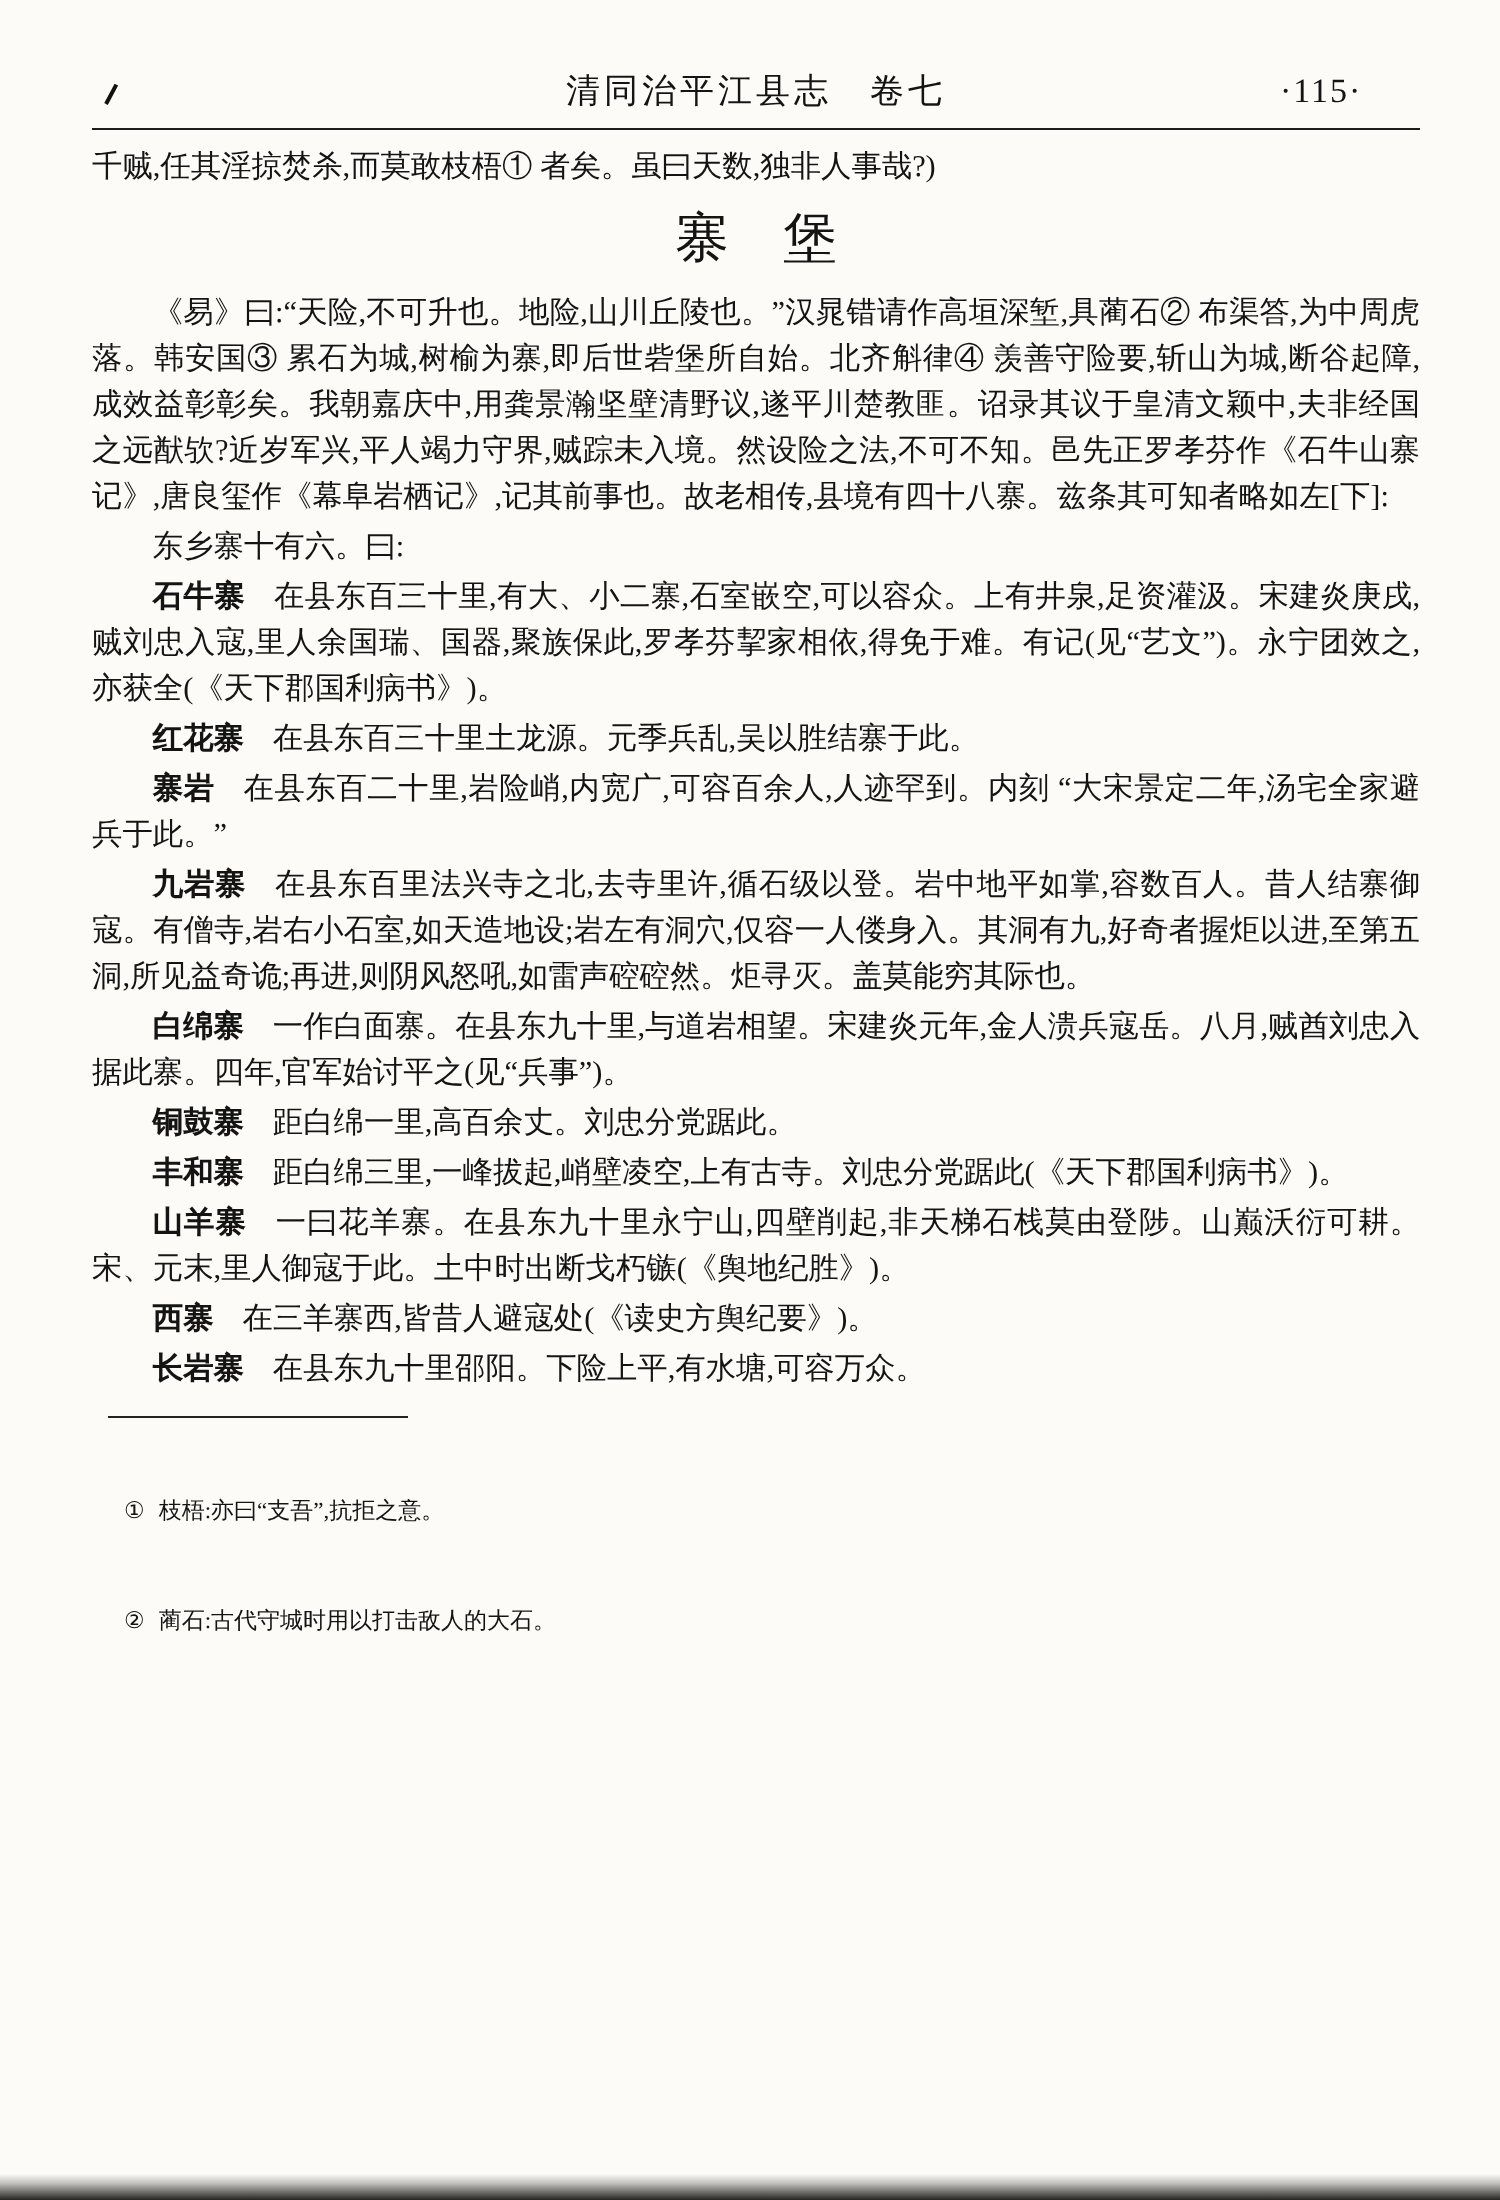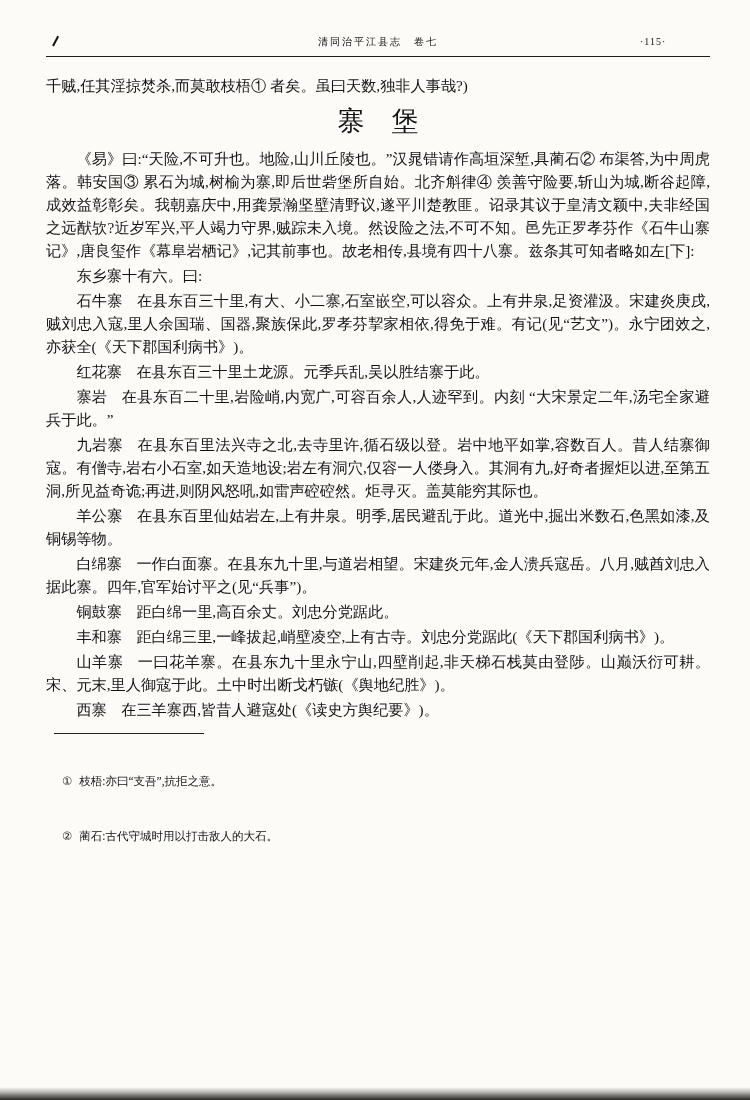--- a/index.html
+++ b/index.html
@@ -8,49 +8,49 @@
     width:750px; height:1100px;
     margin:0 auto;
     background:#fcfbf7;
     box-sizing:border-box;
     padding:34px 40px 0 46px;
     font-family:"Liberation Serif","DejaVu Serif",serif;
     color:#141414;
     overflow:hidden;
   }
   
-  .header { display:flex; align-items:baseline; font-size:10px; }
+  .header { display:flex; align-items:baseline; font-size:17px; }
   .h-left  { width:70px; }
   .scan-mark {
     display:inline-block; width:7px; height:11px;
     border-right:2.2px solid #111; transform:rotate(28deg);
     margin-left:2px;
   }
   .h-center{ flex:1; text-align:center; letter-spacing:2px; }
   .h-right { width:70px; text-align:left; font-weight:normal; letter-spacing:1px; }
   .header-rule { border:0; border-top:1.6px solid #1c1c1c; margin:7px 0 0 0; }
 
   
   .body-text {
-    margin-top:17px;
+    margin-top:7px;
     font-size:15.2px;
     line-height:23px;
     text-align:justify;
   }
   .body-text p { margin:0 0 2px 0; }
   .indent { text-indent:2em; }
   .section-title {
     margin:13px 0 14px 0;
     text-align:center;
     font-size:27px;
     font-weight:normal;
     letter-spacing:0;
   }
   .entry { text-indent:2em; margin:0 0 3px 0; }
-  .entry-name { font-weight:normal; margin-right:0.95em; }
+  .entry-name { font-weight:bold; margin-right:0.95em; }
 
   
   .footnotes { margin-top:12px; }
   .fn-rule {
     border:0; border-top:1.3px solid #222;
     width:150px; margin:0 0 6px 8px;
   }
   .fn { font-size:11.5px; line-height:16px; padding-left:16px; text-align:left;margin-top:39px; }
   .fn-marker { margin-right:7px; }
 
@@ -91,36 +91,36 @@
     <p class="entry">
       <span class="entry-name">红花寨</span><span class="entry-text">在县东百三十里土龙源。元季兵乱,吴以胜结寨于此。</span>
     </p>
     <p class="entry">
       <span class="entry-name">寨岩</span><span class="entry-text">在县东百二十里,岩险峭,内宽广,可容百余人,人迹罕到。内刻 “大宋景定二年,汤宅全家避兵于此。”</span>
     </p>
     <p class="entry">
       <span class="entry-name">九岩寨</span><span class="entry-text">在县东百里法兴寺之北,去寺里许,循石级以登。岩中地平如掌,容数百人。昔人结寨御寇。有僧寺,岩右小石室,如天造地设;岩左有洞穴,仅容一人偻身入。其洞有九,好奇者握炬以进,至第五洞,所见益奇诡;再进,则阴风怒吼,如雷声硿硿然。炬寻灭。盖莫能穷其际也。</span>
     </p>
     <p class="entry">
-      <span class="entry-name">羊公寨</span><span class="entry-text">在县东百里仙姑岩左,上有井泉。明季,居民避乱于此。道光中,掘出米数石,色黑如漆,及铜锡等物。</span>
-    </p>
-    <p class="entry">
       <span class="entry-name">白绵寨</span><span class="entry-text">一作白面寨。在县东九十里,与道岩相望。宋建炎元年,金人溃兵寇岳。八月,贼酋刘忠入据此寨。四年,官军始讨平之(见“兵事”)。</span>
     </p>
     <p class="entry">
       <span class="entry-name">铜鼓寨</span><span class="entry-text">距白绵一里,高百余丈。刘忠分党踞此。</span>
     </p>
     <p class="entry">
       <span class="entry-name">丰和寨</span><span class="entry-text">距白绵三里,一峰拔起,峭壁凌空,上有古寺。刘忠分党踞此(《天下郡国利病书》)。</span>
     </p>
     <p class="entry">
       <span class="entry-name">山羊寨</span><span class="entry-text">一曰花羊寨。在县东九十里永宁山,四壁削起,非天梯石栈莫由登陟。山巅沃衍可耕。宋、元末,里人御寇于此。土中时出断戈朽镞(《舆地纪胜》)。</span>
     </p>
     <p class="entry">
       <span class="entry-name">西寨</span><span class="entry-text">在三羊寨西,皆昔人避寇处(《读史方舆纪要》)。</span>
+    </p>
+    <p class="entry">
+      <span class="entry-name">长岩寨</span><span class="entry-text">在县东九十里邵阳。下险上平,有水塘,可容万众。</span>
     </p>
   </div>
 
   <div class="footnotes">
     <hr class="fn-rule">
     <div class="fn">
       <span class="fn-marker">①</span><span class="fn-text">枝梧:亦曰“支吾”,抗拒之意。</span>
     </div>
     <div class="fn">
       <span class="fn-marker">②</span><span class="fn-text">蔺石:古代守城时用以打击敌人的大石。</span>

